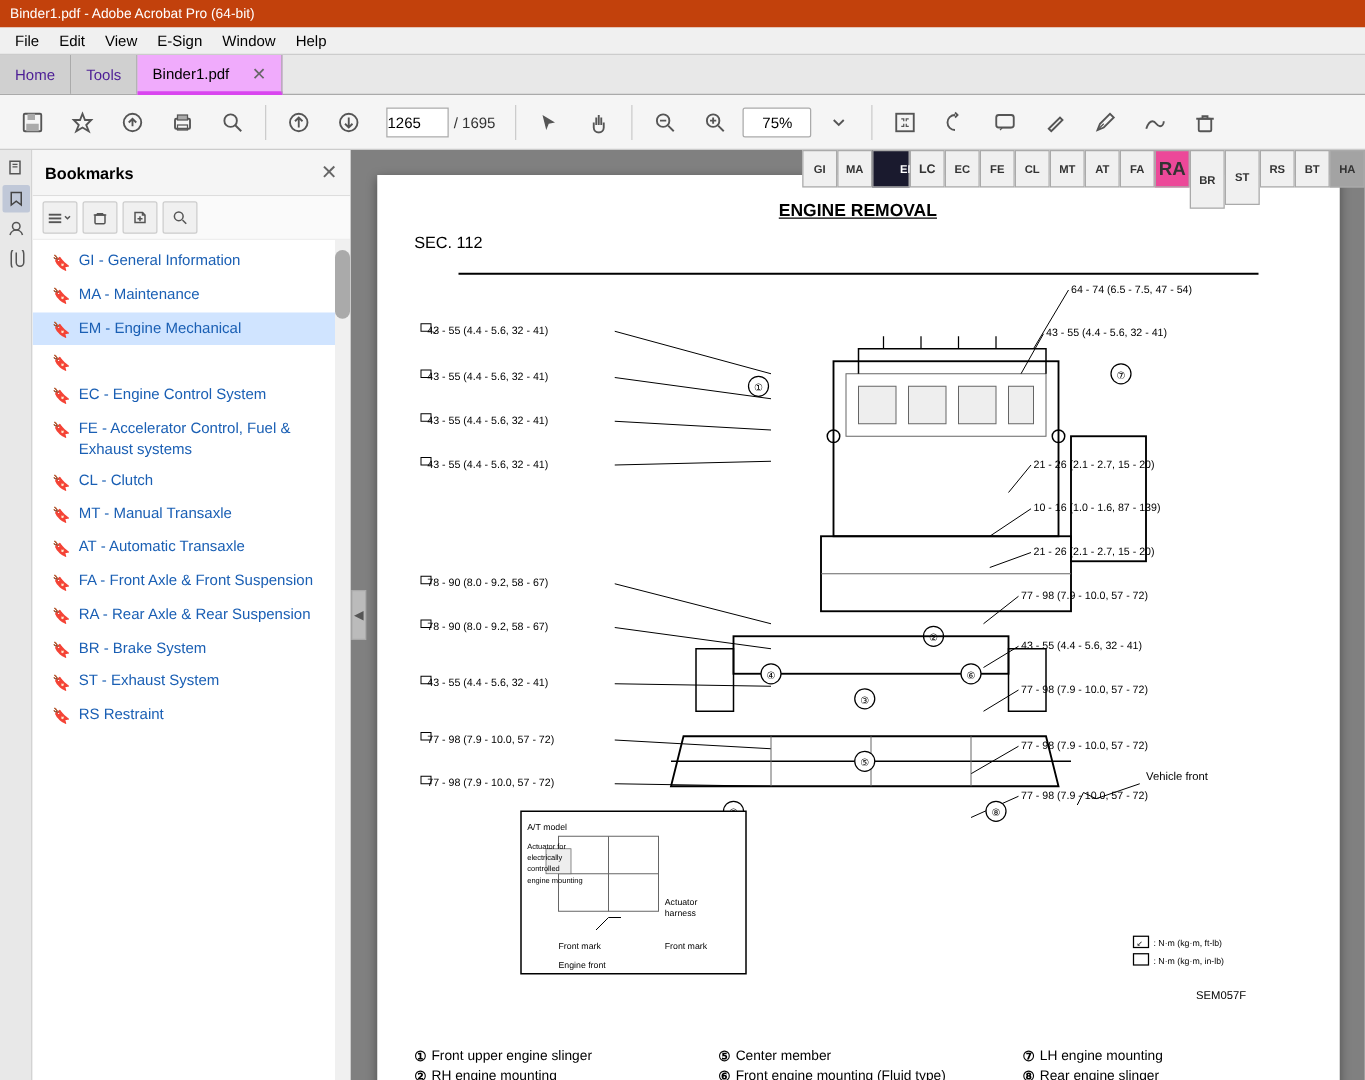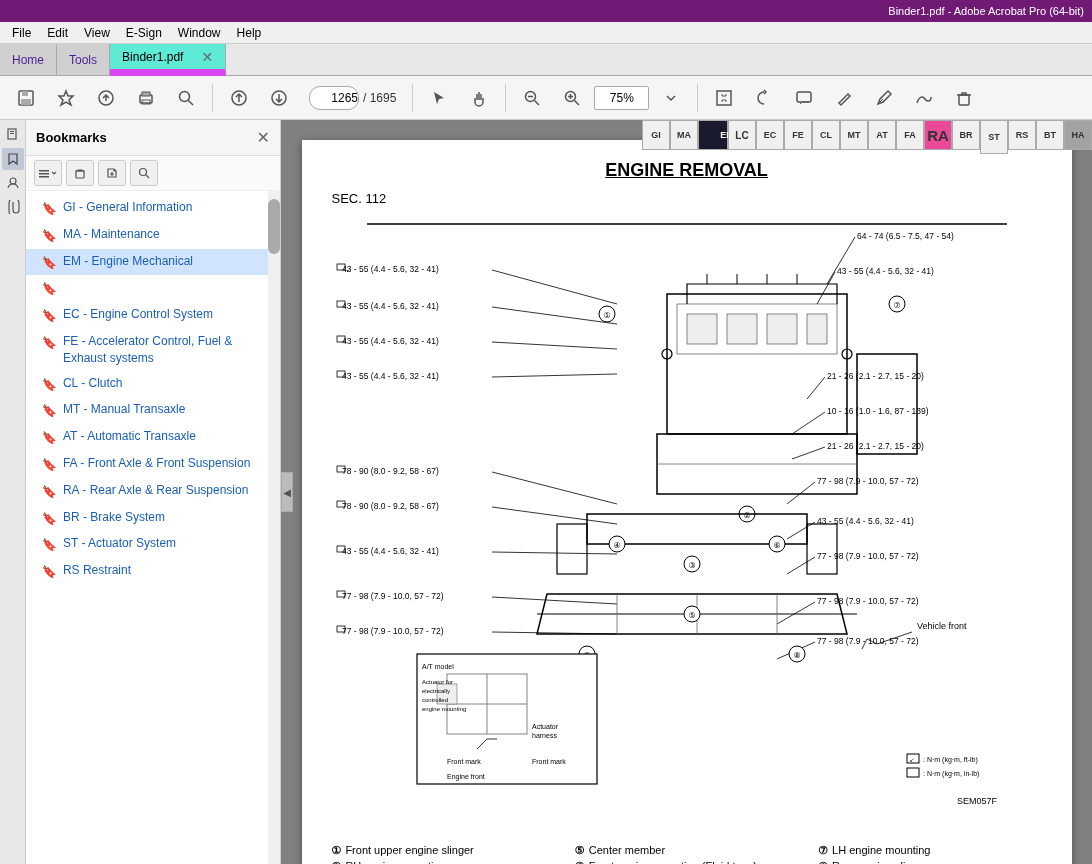--- a/index.html
+++ b/index.html
@@ -1,27 +1,26 @@
 <!DOCTYPE html>
 <html><head>
   <meta charset="utf-8">
   <style>
     * { margin: 0; padding: 0; box-sizing: border-box; }
     body { width: 1092px; height: 864px; overflow: hidden; font-family: Arial, sans-serif; font-size: 12px; background: #f0f0f0; }
 
     
     .title-bar {
-      background: #701a75;
+      background: #c2410c;
       color: white;
       height: 22px;
       display: flex;
       align-items: center;
       padding: 0 8px;
       font-size: 11px;
-      justify-content: flex-end;
     }
 
     
     .menu-bar {
       background: #f0f0f0;
       height: 22px;
       display: flex;
       align-items: center;
       padding: 0 4px;
       border-bottom: 1px solid #ccc;
@@ -46,22 +45,22 @@
       align-items: center;
       padding: 0 12px;
       font-size: 12px;
       cursor: pointer;
       border-right: 1px solid #aaa;
       background: #d0d0d0;
       color: #4c1d95;
       gap: 6px;
     }
     .tab.active {
-      background: #5eead4;
-      border-bottom: 7px solid #d946ef;
+      background: #f0abfc;
+      border-bottom: 3px solid #d946ef;
       margin-bottom: -1px;
       color: #000;
       gap: 18px;
     }
     .tab-close {
       font-size: 14px;
       color: #666;
       cursor: pointer;
     }
 
@@ -96,23 +95,23 @@
     }
     .page-nav {
       display: flex;
       align-items: center;
       gap: 4px;
       margin: 0 8px;
     }
     .page-input {
       width: 50px;
       height: 24px;
-      text-align: right;
+      text-align: left;
       border: 1px solid #aaa;
-      border-radius: 11px;
+      border-radius: 0;
       font-size: 12px;
     }
     .page-total { font-size: 12px; color: #333; }
     .zoom-input {
       width: 55px;
       height: 24px;
       text-align: center;
       border: 1px solid #aaa;
       border-radius: 2px;
       font-size: 12px;
@@ -233,21 +232,21 @@
       width: 770px;
       min-height: 900px;
       padding: 20px 30px;
       box-shadow: 0 2px 8px rgba(0,0,0,0.4);
       position: relative;
     }
 
     
     .engine-title {
       text-align: center;
-      font-size: 18px;
+      font-size: 14px;
       font-weight: bold;
       margin-bottom: 10px;
       text-decoration: underline;
     }
     .sec-label { font-size: 13px; margin-bottom: 8px; }
 
     
     .legend-area {
       margin-top: 10px;
       display: flex;
@@ -519,21 +518,21 @@
       <div class="bookmark-item">
         <span class="bookmark-icon">🔖</span>
         <span class="bookmark-label">RA - Rear Axle &amp; Rear Suspension</span>
       </div>
       <div class="bookmark-item">
         <span class="bookmark-icon">🔖</span>
         <span class="bookmark-label">BR - Brake System</span>
       </div>
       <div class="bookmark-item">
         <span class="bookmark-icon">🔖</span>
-        <span class="bookmark-label">ST - Actuator System</span>
+        <span class="bookmark-label">ST - Exhaust System</span>
       </div>
       <div class="bookmark-item">
         <span class="bookmark-icon">🔖</span>
         <span class="bookmark-label">RS Restraint</span>
       </div>
       <div style="position:absolute;right:0;top:0;width:12px;height:100%;background:#f0f0f0;">
         <div style="position:absolute;top:8px;right:0;width:12px;height:55px;background:#aaa;border-radius:6px;"></div>
       </div>
     </div>
   </div>
@@ -761,21 +760,21 @@
       <div style="width:28px;height:30px;background:#f0f0f0;border:1px solid #aaa;display:flex;align-items:center;justify-content:center;font-size:9px;font-weight:bold;cursor:pointer;color:#333;">MA</div>
       <div style="width:28px;height:30px;background:#1a1a2e;border:1px solid #aaa;display:flex;align-items:center;justify-content:center;font-size:9px;font-weight:bold;cursor:pointer;color:white;padding-left:28px;">EM</div>
       <div style="width:28px;height:30px;background:#f0f0f0;border:1px solid #aaa;display:flex;align-items:center;justify-content:center;font-size:10px;font-weight:bold;cursor:pointer;color:#333;">LC</div>
       <div style="width:28px;height:30px;background:#f0f0f0;border:1px solid #aaa;display:flex;align-items:center;justify-content:center;font-size:9px;font-weight:bold;cursor:pointer;color:#333;">EC</div>
       <div style="width:28px;height:30px;background:#f0f0f0;border:1px solid #aaa;display:flex;align-items:center;justify-content:center;font-size:9px;font-weight:bold;cursor:pointer;color:#333;">FE</div>
       <div style="width:28px;height:30px;background:#f0f0f0;border:1px solid #aaa;display:flex;align-items:center;justify-content:center;font-size:9px;font-weight:bold;cursor:pointer;color:#333;">CL</div>
       <div style="width:28px;height:30px;background:#f0f0f0;border:1px solid #aaa;display:flex;align-items:center;justify-content:center;font-size:9px;font-weight:bold;cursor:pointer;color:#333;">MT</div>
       <div style="width:28px;height:30px;background:#f0f0f0;border:1px solid #aaa;display:flex;align-items:center;justify-content:center;font-size:9px;font-weight:bold;cursor:pointer;color:#333;">AT</div>
       <div style="width:28px;height:30px;background:#f0f0f0;border:1px solid #aaa;display:flex;align-items:center;justify-content:center;font-size:9px;font-weight:bold;cursor:pointer;color:#333;">FA</div>
       <div style="width:28px;height:30px;background:#ec4899;border:1px solid #aaa;display:flex;align-items:center;justify-content:center;font-size:15px;font-weight:bold;cursor:pointer;color:#333;">RA</div>
-      <div style="width:28px;height:30px;background:#f0f0f0;border:1px solid #aaa;display:flex;align-items:center;justify-content:center;font-size:9px;font-weight:bold;cursor:pointer;color:#333;">BR</div>
-      <div style="width:28px;height:34px;background:#f0f0f0;border:1px solid #aaa;display:flex;align-items:center;justify-content:center;font-size:9px;font-weight:bold;cursor:pointer;color:#333;">ST</div>
+      <div style="width:28px;height:47px;background:#f0f0f0;border:1px solid #aaa;display:flex;align-items:center;justify-content:center;font-size:9px;font-weight:bold;cursor:pointer;color:#333;">BR</div>
+      <div style="width:28px;height:44px;background:#f0f0f0;border:1px solid #aaa;display:flex;align-items:center;justify-content:center;font-size:9px;font-weight:bold;cursor:pointer;color:#333;">ST</div>
       <div style="width:28px;height:30px;background:#f0f0f0;border:1px solid #aaa;display:flex;align-items:center;justify-content:center;font-size:9px;font-weight:bold;cursor:pointer;color:#333;">RS</div>
       <div style="width:28px;height:30px;background:#f0f0f0;border:1px solid #aaa;display:flex;align-items:center;justify-content:center;font-size:9px;font-weight:bold;cursor:pointer;color:#333;">BT</div>
       <div style="width:28px;height:30px;background:#a3a3a3;border:1px solid #aaa;display:flex;align-items:center;justify-content:center;font-size:9px;font-weight:bold;cursor:pointer;color:#333;">HA</div>
     </div>
 
   </div>
 </div>
 
 </body></html>

